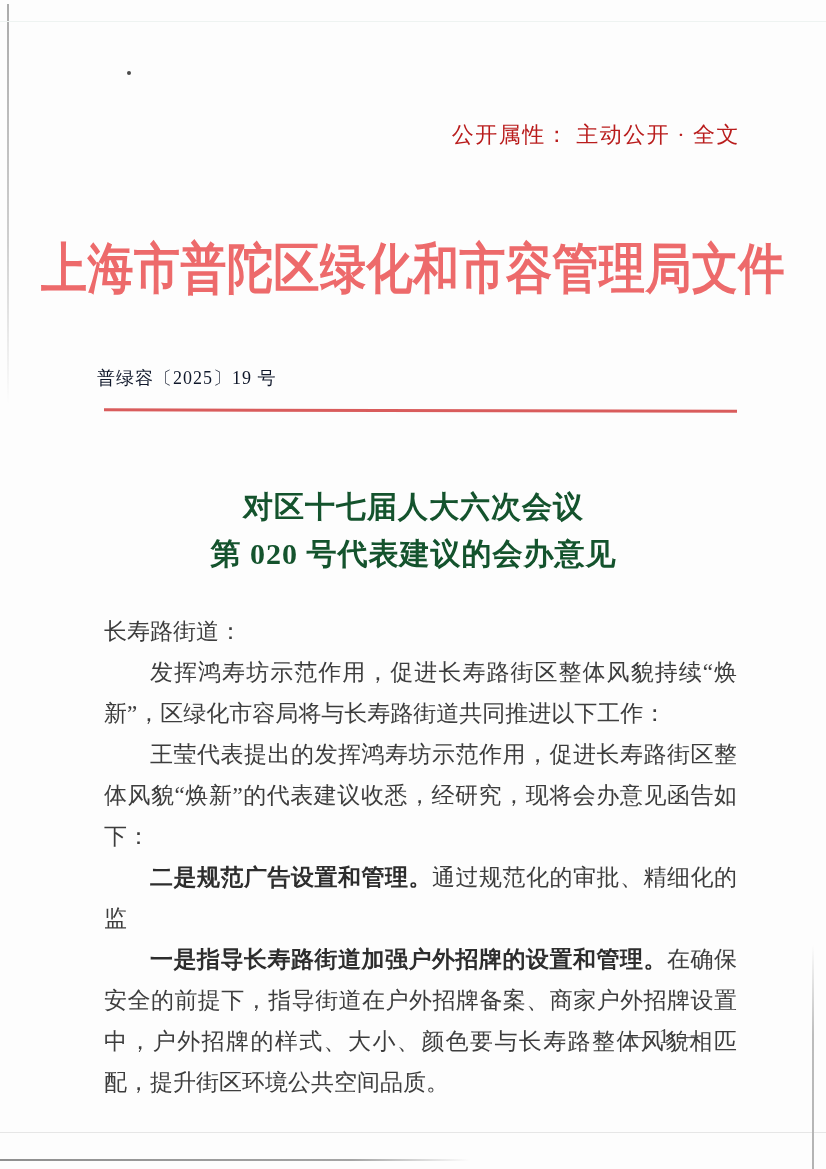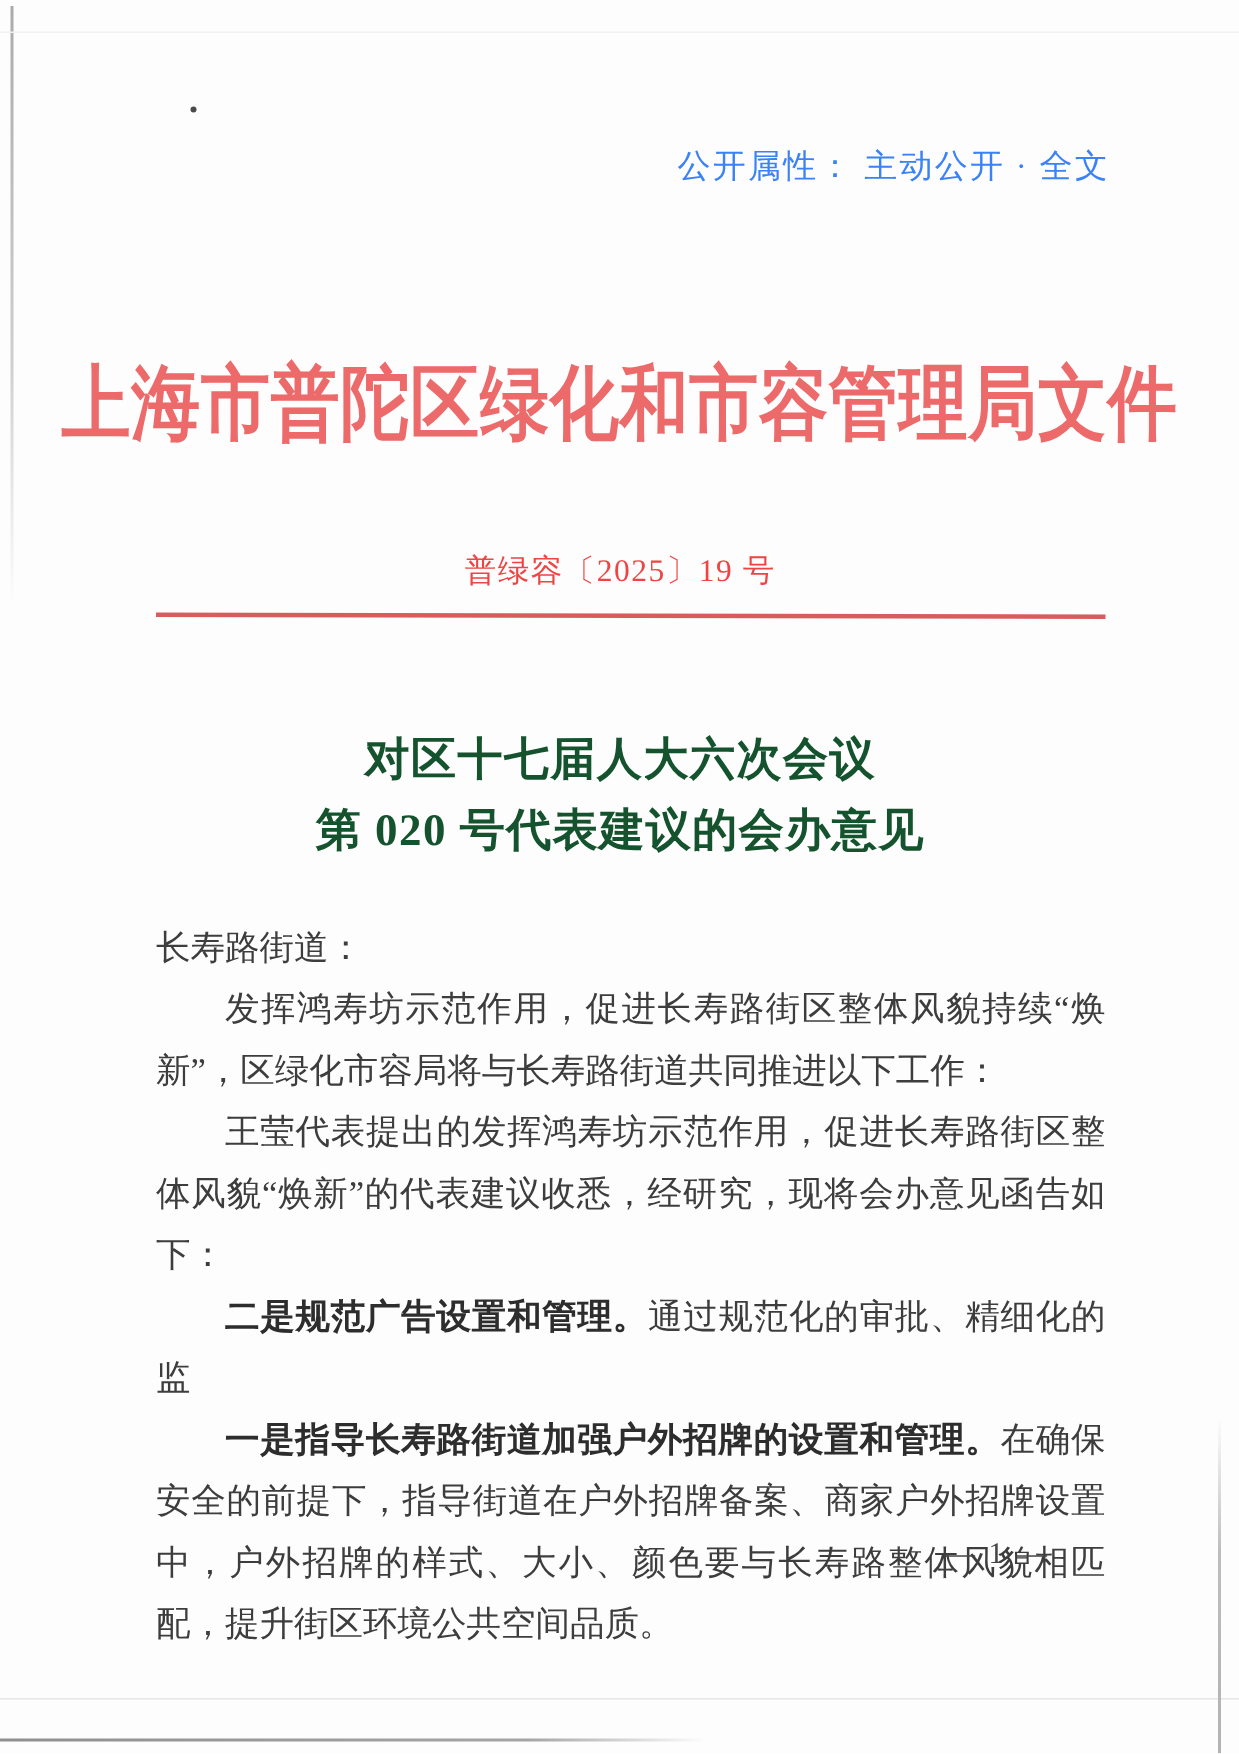--- a/index.html
+++ b/index.html
@@ -13,31 +13,31 @@
     background:linear-gradient(to bottom,#ababab,#cfcfcf 60%,rgba(210,210,210,0));}
   .edge-top-faint{position:absolute;left:0;top:21px;width:826px;height:1px;background:#eef3f1;}
   .edge-bottom-faint{position:absolute;left:0;top:1132px;width:826px;height:1px;background:#e6e6e6;}
   .edge-bottom-dark{position:absolute;left:0;top:1159px;width:470px;height:2px;
     background:linear-gradient(to right,#8f8f8f,#a5a5a5 75%,rgba(170,170,170,0));}
   .edge-right{position:absolute;left:812px;top:945px;width:2px;height:224px;
     background:linear-gradient(to bottom,rgba(190,190,190,0),#bdbdbd 40%,#b3b3b3);}
   .speck{position:absolute;left:127px;top:71px;width:4px;height:4px;border-radius:50%;background:#4a4a4a;}
 
   .publicity{
-    position:absolute;top:96px;right:86px;
-    font-size:22px;letter-spacing:1.5px;color:#3b82f6;white-space:nowrap;
+    position:absolute;top:120px;right:86px;
+    font-size:22px;letter-spacing:1.5px;color:#b91c1c;white-space:nowrap;
   }
   .agency{
     position:absolute;top:233px;left:0;width:826px;text-align:center;
     font-size:46px;font-weight:700;color:#ed6a6b;letter-spacing:0.5px;
     transform:scaleY(1.18);transform-origin:top center;white-space:nowrap;
   }
   .docno{
-    position:absolute;top:366px;left:97px;width:633px;text-align:center;
-    font-size:21px;color:#ef4444;letter-spacing:1px;
+    position:absolute;top:366px;left:97px;width:633px;
+    font-size:18px;color:#0f172a;letter-spacing:1px;
   }
   .red-rule{
     position:absolute;top:409px;left:104px;width:633px;height:3px;
     background:#d95c5c;transform:rotate(0.12deg);
   }
   .doc-title{
     position:absolute;top:483px;left:97px;width:633px;text-align:center;
     font-size:30px;line-height:47px;font-weight:700;color:#14532d;letter-spacing:1px;
   }
   .body-text{

